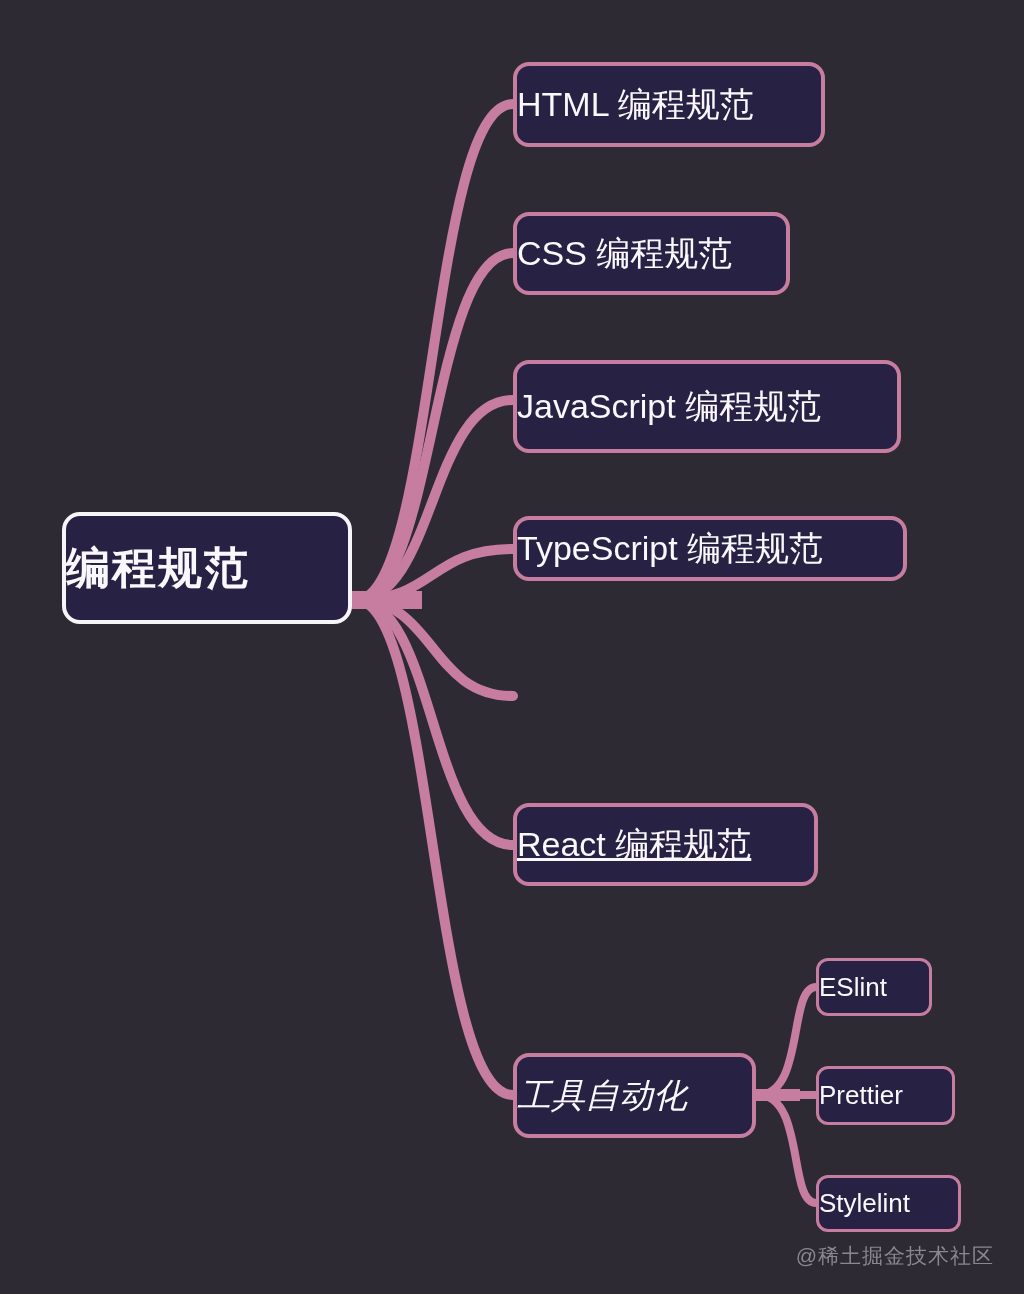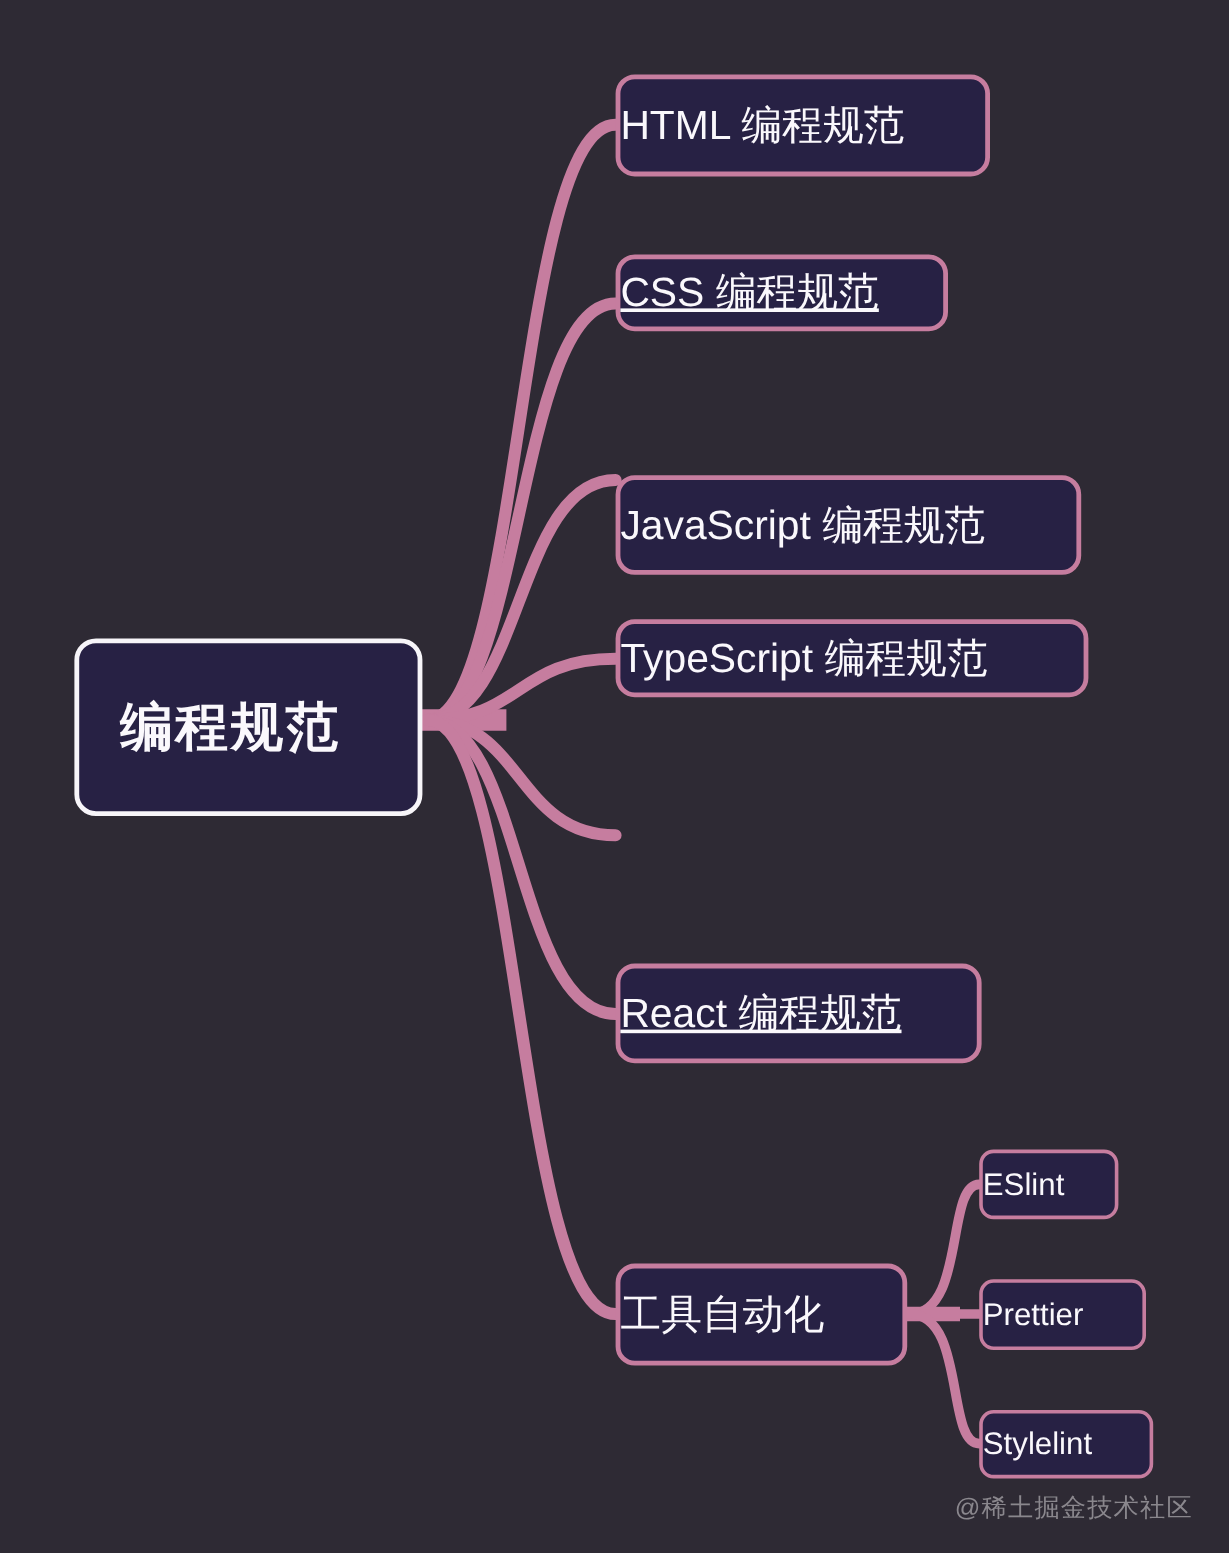--- a/index.html
+++ b/index.html
@@ -88,46 +88,46 @@
     <path class="edge main" d="M 356 600 C 435 600 430 696 513 696"></path>
     <path class="edge main" d="M 356 600 C 435 600 430 845 513 845"></path>
     <path class="edge main" d="M 356 600 C 435 600 430 1095 513 1095"></path>
 
     <path class="edge subtrunk" d="M 754 1095 L 800 1095"></path>
     <path class="edge sub" d="M 758 1095 C 805 1095 788 987 816 987"></path>
     <path class="edge sub" d="M 758 1095 L 816 1095"></path>
     <path class="edge sub" d="M 758 1095 C 805 1095 788 1203 816 1203"></path>
   </svg>
 
-  <div class="node root" style="left:62px; top:532px; width:290px; height:148px;padding-left:34px;">
+  <div class="node root" style="left:62px; top:512px; width:290px; height:112px;">
     <span>编程规范</span>
   </div>
 
   <div class="node branch" style="left:513px; top:62px; width:312px; height:85px;">
     <span>HTML 编程规范</span>
   </div>
 
-  <div class="node branch" style="left:513px; top:212px; width:277px; height:64px;text-decoration:underline;">
+  <div class="node branch" style="left:513px; top:212px; width:277px; height:83px;">
     <span>CSS 编程规范</span>
   </div>
 
-  <div class="node branch" style="left:513px; top:360px; width:388px; height:83px;margin-top:36px;">
+  <div class="node branch" style="left:513px; top:360px; width:388px; height:93px;">
     <span>JavaScript 编程规范</span>
   </div>
 
   <div class="node branch" style="left:513px; top:516px; width:394px; height:65px;">
     <span>TypeScript 编程规范</span>
   </div>
 
 
   <div class="node branch" style="left:513px; top:803px; width:305px; height:83px;text-decoration:underline;">
     <span>React 编程规范</span>
   </div>
 
-  <div class="node branch" style="left:513px; top:1053px; width:243px; height:85px;">
+  <div class="node branch" style="left:513px; top:1053px; width:243px; height:85px;font-style:italic;">
     <span>工具自动化</span>
   </div>
 
   <div class="node leaf" style="left:816px; top:1066px; width:139px; height:59px;">
     <span>Prettier</span>
   </div>
 
   <div class="node leaf" style="left:816px; top:958px; width:116px; height:58px;">
     <span>ESlint</span>
   </div>

